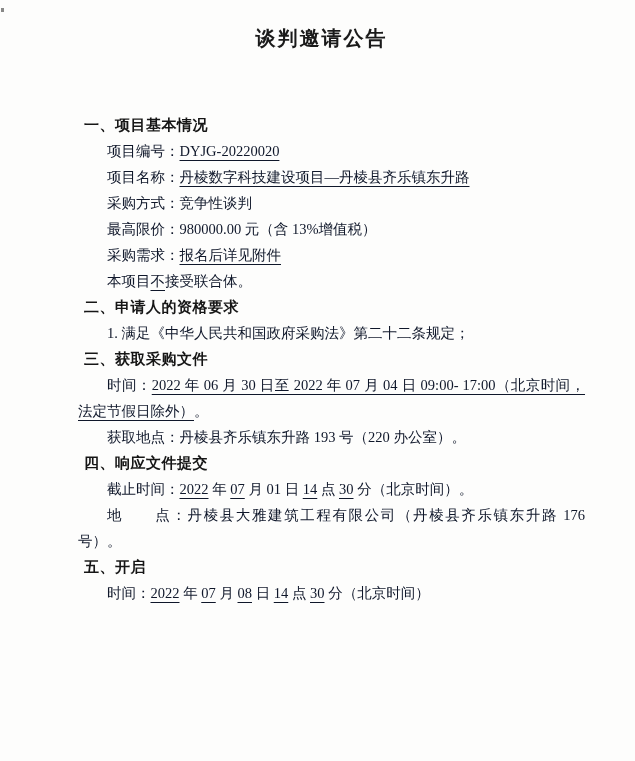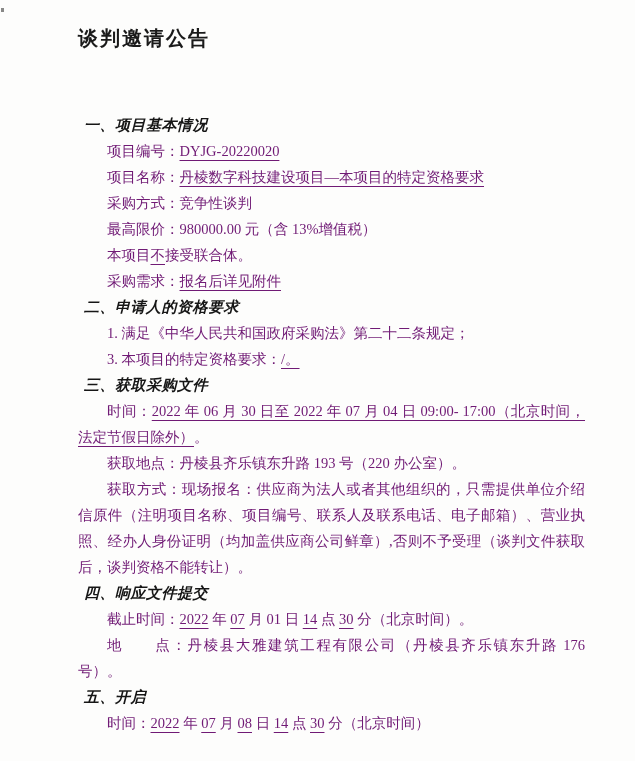--- a/index.html
+++ b/index.html
@@ -24,81 +24,78 @@
     left: 1px;
     top: 8px;
     width: 3px;
     height: 4px;
     background: #555;
     opacity: .7;
   }
   h1.title {
     margin: 0 0 60px 0;
     padding-right: 20px; 
-    text-align: left;
+    text-align: center;
     font-size: 20px;
     font-weight: bold;
     letter-spacing: 2px;
     color: #1a1a1a;
     line-height: 28px;
   }
   .doc-body {
     font-size: 14.5px;
     line-height: 26px;
     text-align: justify;
   }
   h2.sec-heading {
     margin: 0 0 0 6px;
     font-family: "Liberation Sans", "DejaVu Sans", sans-serif;
     font-size: 15px;
     font-weight: bold;
     color: #161616;
     line-height: 26px;
     letter-spacing: .5px;
-    font-style: italic;
   }
   p.para {
     margin: 0;
     text-indent: 2em;
     line-height: 26px;
-    color: #701a75;
+    color: #0f172a;
   }
   span.u {
     text-decoration: underline;
     text-underline-offset: 4px;
     text-decoration-thickness: 1px;
   }
   section { margin: 0; }
 </style>
 </head>
 <body>
 
 <div class="page">
   <div class="scan-speck"></div>
   <h1 class="title">谈判邀请公告</h1>
   <div class="doc-body">
       <section>
         <h2 class="sec-heading">一、项目基本情况</h2>
         <p class="para"><span class="">项目编号：</span><span class="u">DYJG-20220020</span></p>
-        <p class="para"><span class="">项目名称：</span><span class="u">丹棱数字科技建设项目—本项目的特定资格要求</span></p>
+        <p class="para"><span class="">项目名称：</span><span class="u">丹棱数字科技建设项目—丹棱县齐乐镇东升路</span></p>
         <p class="para"><span class="">采购方式：竞争性谈判</span></p>
         <p class="para"><span class="">最高限价：980000.00 元（含 13%增值税）</span></p>
+        <p class="para"><span class="">采购需求：</span><span class="u">报名后详见附件</span></p>
         <p class="para"><span class="">本项目</span><span class="u">不</span><span class="">接受联合体。</span></p>
-        <p class="para"><span class="">采购需求：</span><span class="u">报名后详见附件</span></p>
       </section>
       <section>
         <h2 class="sec-heading">二、申请人的资格要求</h2>
         <p class="para"><span class="">1. 满足《中华人民共和国政府采购法》第二十二条规定；</span></p>
-        <p class="para"><span class="">3. 本项目的特定资格要求：</span><span class="u">/。</span></p>
       </section>
       <section>
         <h2 class="sec-heading">三、获取采购文件</h2>
         <p class="para"><span class="">时间：</span><span class="u">2022 年 06 月 30 日至 2022 年 07 月 04 日 09:00- 17:00（北京时间，法定节假日除外）</span><span class="">。</span></p>
         <p class="para"><span class="">获取地点：丹棱县齐乐镇东升路 193 号（220 办公室）。</span></p>
-        <p class="para"><span class="">获取方式：现场报名：供应商为法人或者其他组织的，只需提供单位介绍信原件（注明项目名称、项目编号、联系人及联系电话、电子邮箱）、营业执照、经办人身份证明（均加盖供应商公司鲜章）,否则不予受理（谈判文件获取后，谈判资格不能转让）。</span></p>
       </section>
       <section>
         <h2 class="sec-heading">四、响应文件提交</h2>
         <p class="para"><span class="">截止时间：</span><span class="u">2022</span><span class=""> 年 </span><span class="u">07</span><span class=""> 月 01 日 </span><span class="u">14</span><span class=""> 点 </span><span class="u">30</span><span class=""> 分（北京时间）。</span></p>
         <p class="para"><span class="">地　　点：丹棱县大雅建筑工程有限公司（丹棱县齐乐镇东升路 176 号）。</span></p>
       </section>
       <section>
         <h2 class="sec-heading">五、开启</h2>
         <p class="para"><span class="">时间：</span><span class="u">2022</span><span class=""> 年 </span><span class="u">07</span><span class=""> 月 </span><span class="u">08</span><span class=""> 日 </span><span class="u">14</span><span class=""> 点 </span><span class="u">30</span><span class=""> 分（北京时间）</span></p>
       </section>

